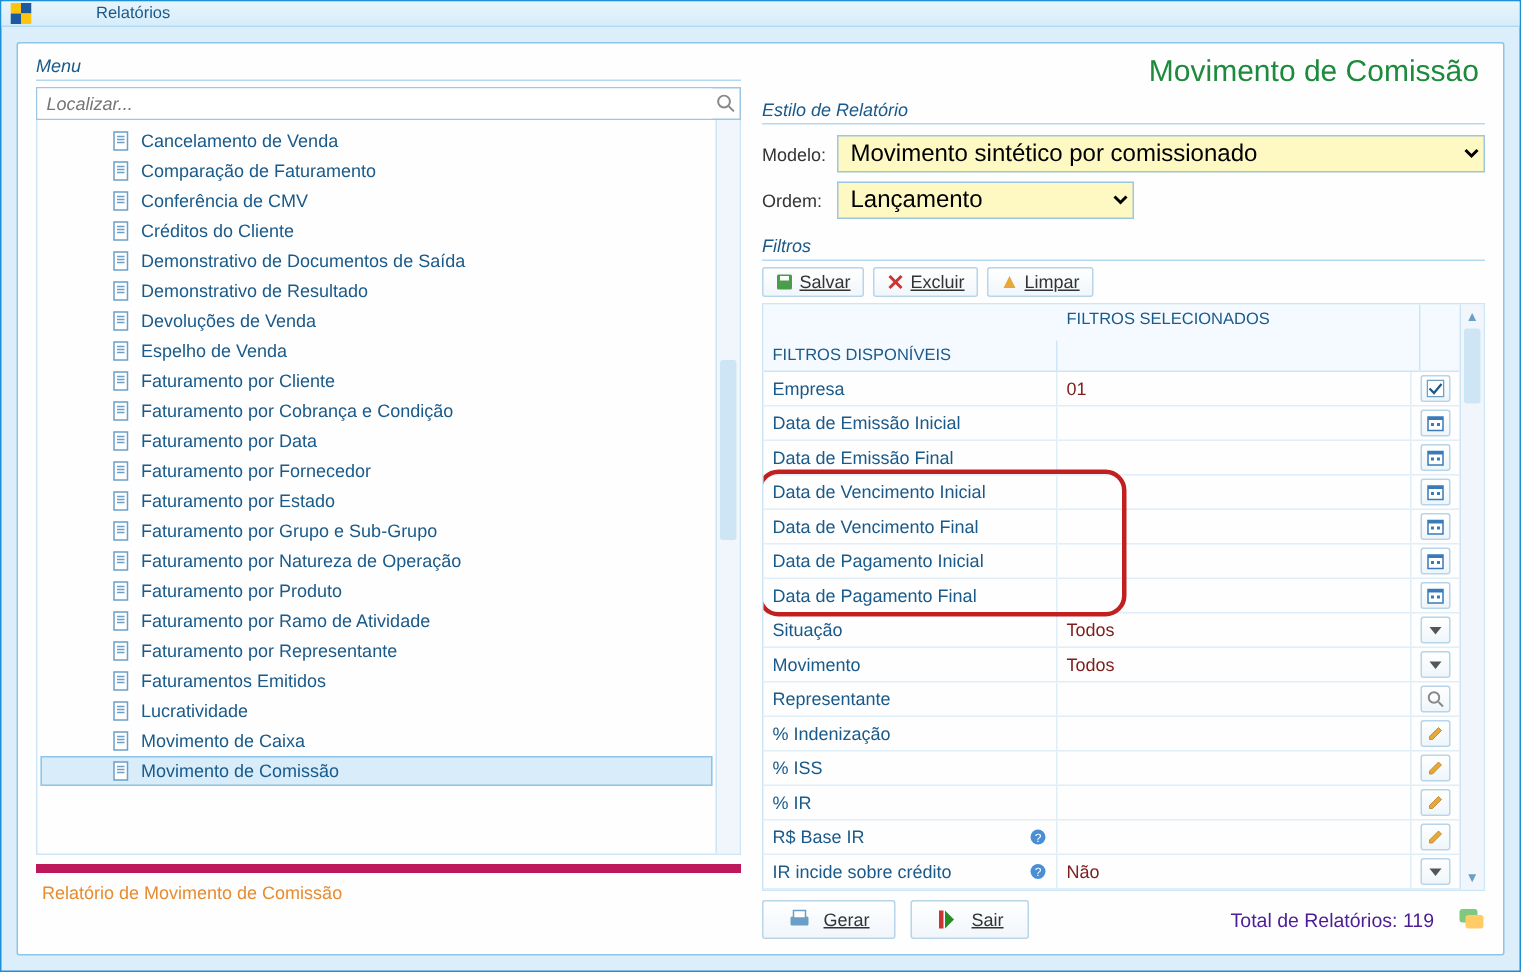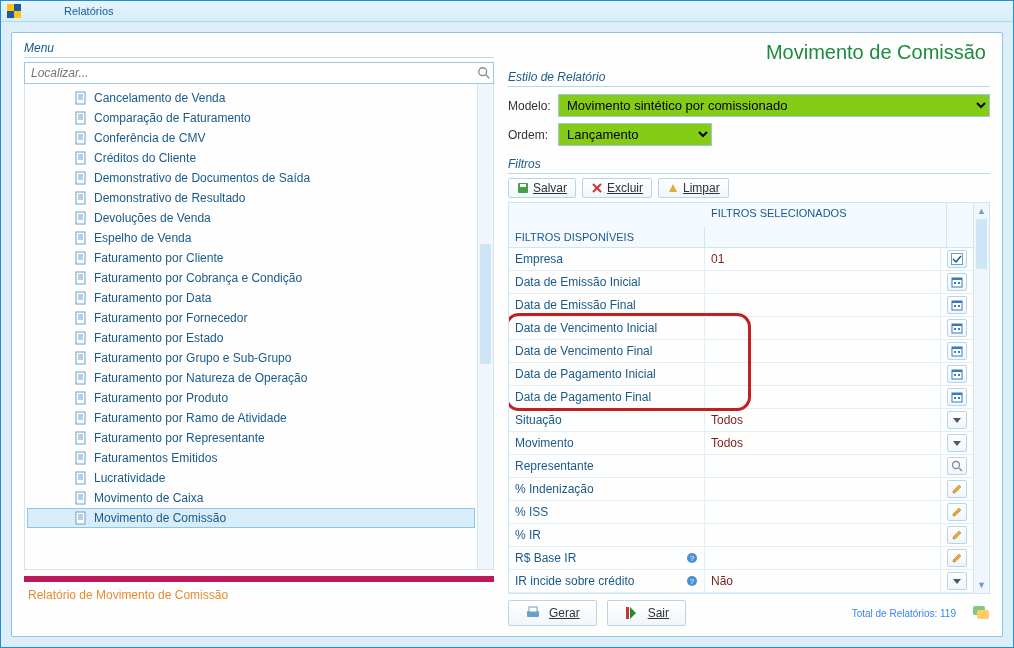--- a/index.html
+++ b/index.html
@@ -117,24 +117,24 @@
 .right-title {
   text-align:right;
   color:#1e8a3d;
   font-size:20px;
   margin-bottom:6px;
   padding-right:4px;
 }
 .style-row { display:flex; align-items:center; margin:3px 0; }
 .style-row label { color:#333; width:50px; font-size:12px;}
 .style-row select {
-  border:1px solid #9dc6e2; padding:2px 4px; font-size:13px; background:#84cc16;
+  border:1px solid #9dc6e2; padding:2px 4px; font-size:16px; background:#fef9c3;
 }
 .style-row select.wide { flex:1; }
-.style-row select.narrow { width:154px; }
+.style-row select.narrow { width:198px; }
 .filters-section { margin-top:8px; display:flex; flex-direction:column; flex:1; min-height:0;}
 .toolbar {
   display:flex; gap:6px; margin-bottom:4px;
 }
 .tbtn {
   display:flex; align-items:center; gap:4px;
   border:1px solid #b8d4e8;
   background:linear-gradient(#fff,#f0f6fb);
   padding:2px 8px;
   border-radius:2px;
@@ -224,21 +224,21 @@
   display:flex; align-items:center; gap:8px;
   border:1px solid #b8d4e8;
   background:linear-gradient(#fff,#f0f6fb);
   padding:4px 16px;
   border-radius:2px;
   cursor:pointer;
   font-size:12px;
 }
 .big-btn svg { width:16px; height:16px; }
 .footer-spacer { flex:1; }
-.total-label { color:#3b82f6; font-size:10px; }
+.total-label { color:#4c1d95; font-size:13px; }
 .chat-icon { width:18px; height:18px; margin-left:6px; }
 </style>
 </head>
 <body>
 
 <div class="window">
   <div class="titlebar">
     <span class="app-icon">
       <svg viewBox="0 0 14 14">
           <rect x="0" y="0" width="7" height="7" fill="#ffc40d"></rect>

